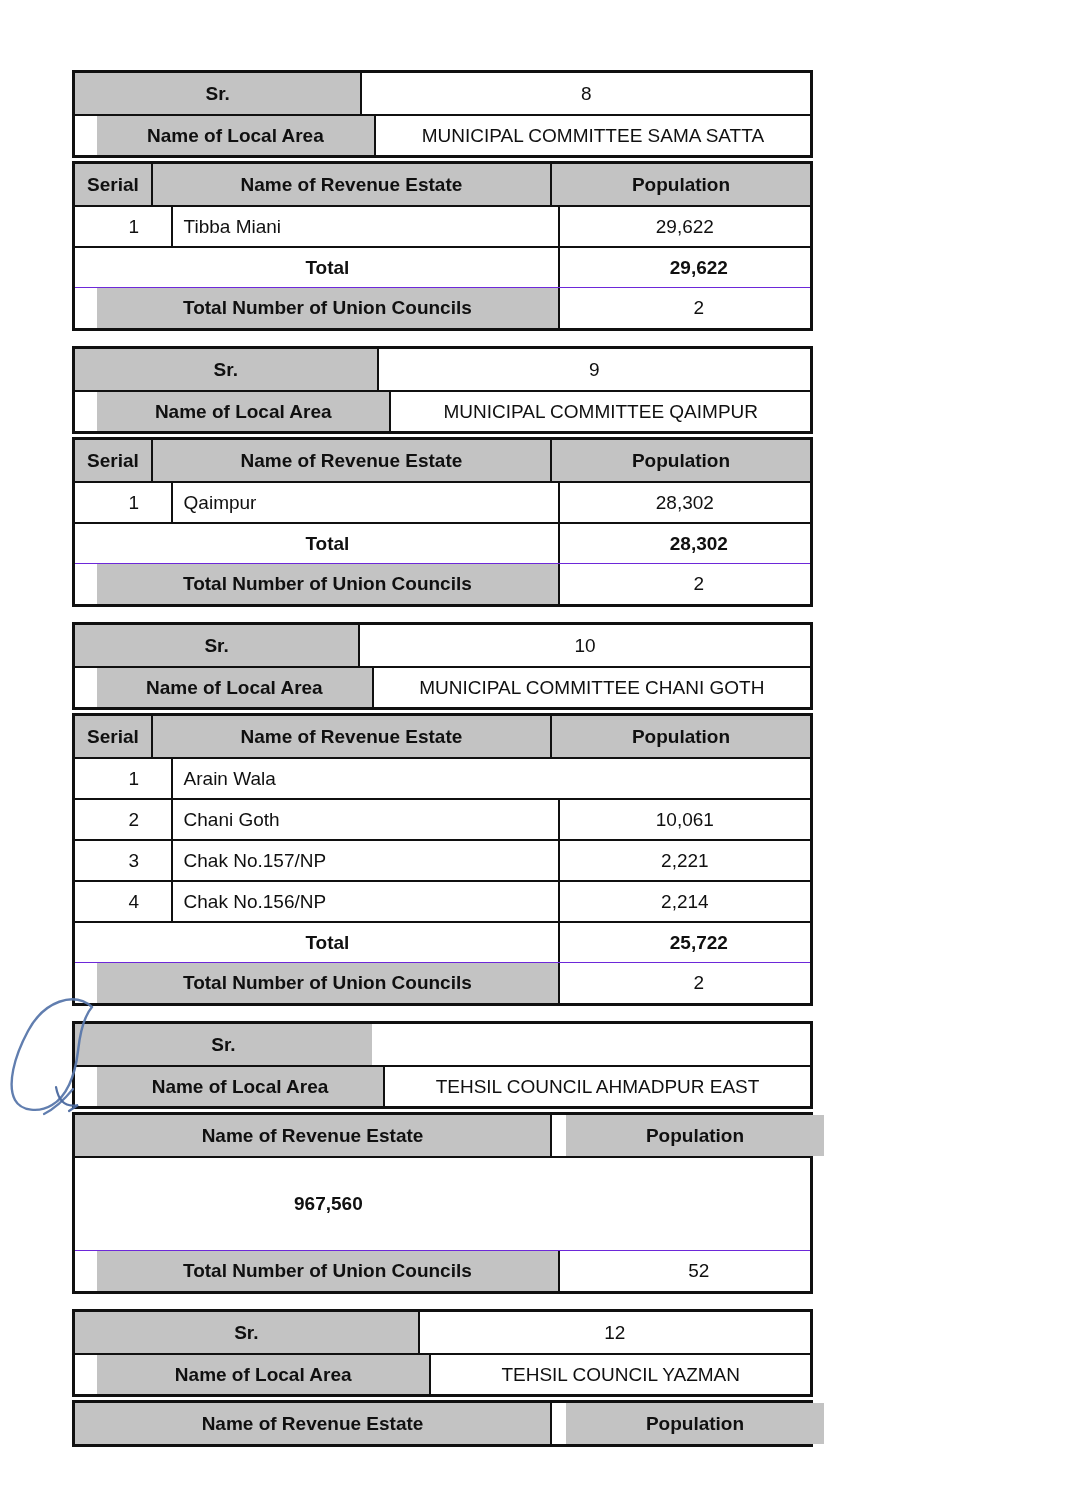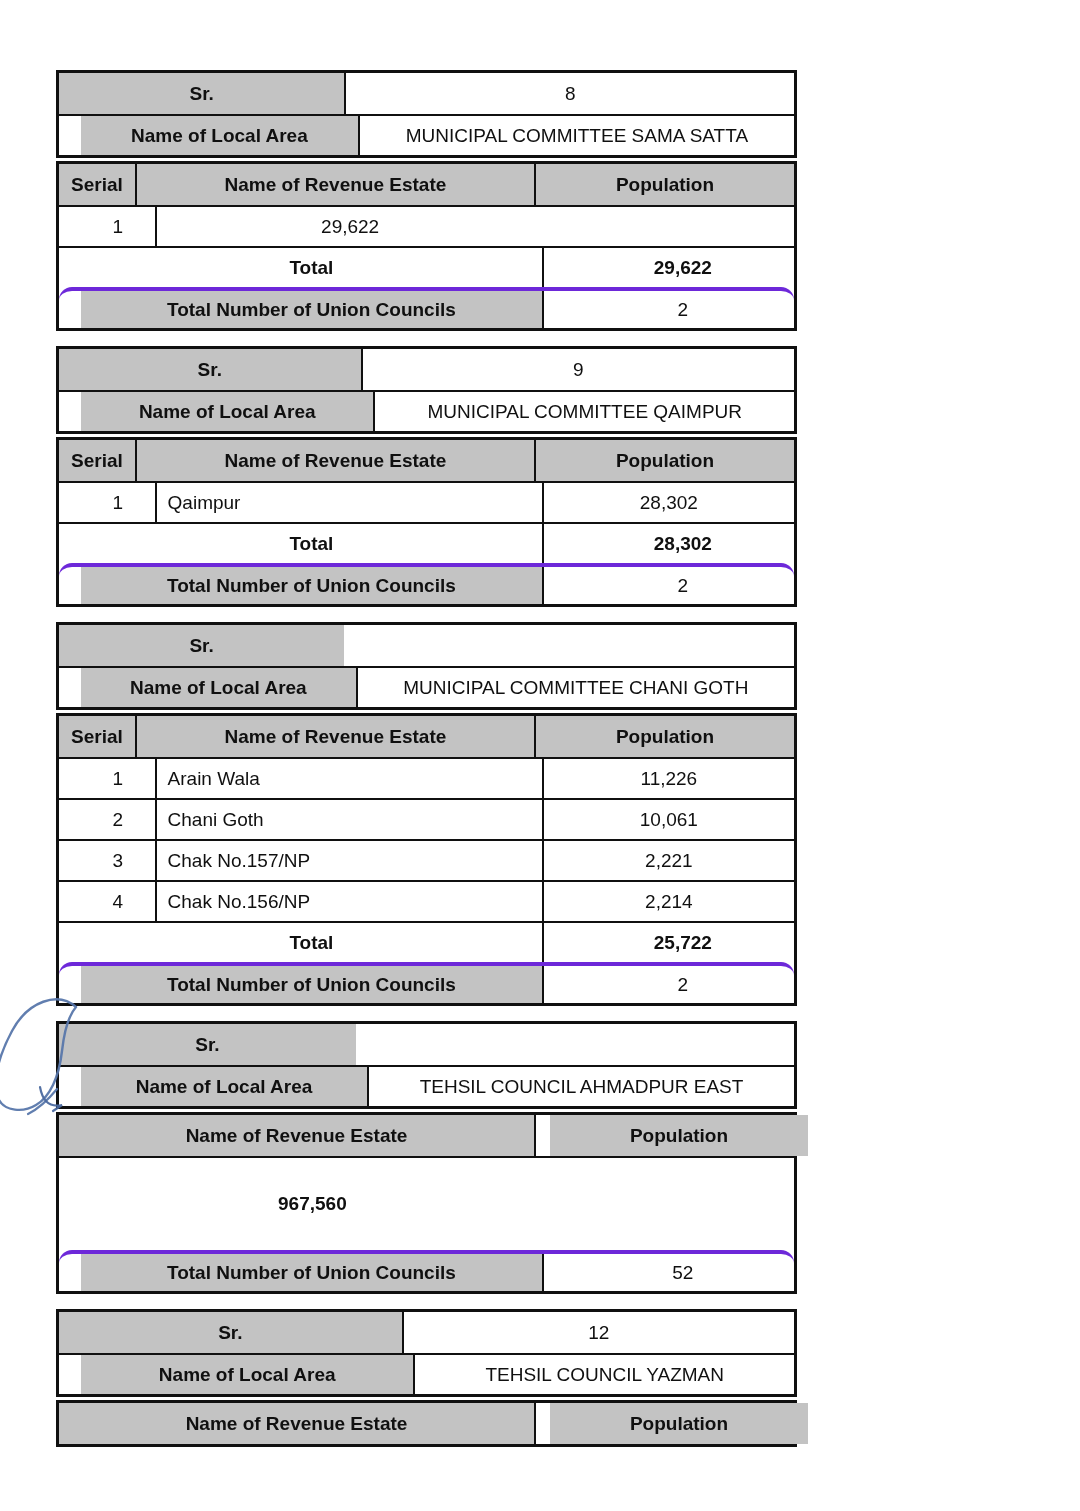--- a/index.html
+++ b/index.html
@@ -4,28 +4,28 @@
 <style>
   * { box-sizing: border-box; margin: 0; padding: 0; }
   html, body { background: #ffffff; }
   body {
     width: 1080px; height: 1511px;
     position: relative;
     font-family: "Liberation Sans", sans-serif;
     color: #101010;
     overflow: hidden;
   }
-  .doc-table { margin-left: 56px; width: 741px; }
+  .doc-table { margin-left: 72px; width: 741px; }
   .mt-first { margin-top: 70px; }
   .mt-gap   { margin-top: 15px; }
   .tbl-box  { border: 3px solid #101010; background: #ffffff; }
   .tbl-gap  { height: 3px; background: transparent; }
   .trow { display: grid; min-height: 41px; }
   .trow + .trow { border-top: 2px solid #101010; padding-left: 22px; }
-  .trow.thick-top { border-top: 4px solid #6d28d9; border-radius: 13px; }
+  .trow.thick-top { border-top: 1px solid #6d28d9; }
   .r-label { grid-template-columns: var(--labelw) 1fr; }
   .r-c3    { grid-template-columns: 10.6% 54.3% 35.1%; }
   .r-c2    { grid-template-columns: 64.9% 35.1%; gap: 14px; }
   .r-desc  { min-height: 94px; }
   .cell {
     display: flex; align-items: center; justify-content: center;
     font-size: 19px; padding: 2px 8px; line-height: 1.25;
     text-align: center;
   }
   .cell:not(:last-child) { border-right: 2px solid #101010; }
@@ -57,20 +57,21 @@
   </div>
   <div class="tbl-gap"></div>
   <div class="tbl-box">
     <div class="trow r-c3">
       <div class="cell gray lbl">Serial</div>
       <div class="cell gray lbl">Name of Revenue Estate</div>
       <div class="cell gray lbl">Population</div>
     </div>
     <div class="trow r-c3">
       <div class="cell">1</div>
+      <div class="cell left">Tibba Miani</div>
       <div class="cell">29,622</div>
     </div>
     <div class="trow r-c2">
       <div class="cell bold">Total</div>
       <div class="cell bold">29,622</div>
     </div>
     <div class="trow r-c2 thick-top">
       <div class="cell gray lbl">Total Number of Union Councils</div>
       <div class="cell">2</div>
     </div>
@@ -108,37 +109,37 @@
       <div class="cell gray lbl">Total Number of Union Councils</div>
       <div class="cell">2</div>
     </div>
   </div>
 </div>
 
 <div class="doc-table mt-gap" style="--labelw:38.8%">
   <div class="tbl-box">
     <div class="trow r-label">
       <div class="cell gray lbl">Sr.</div>
+      <div class="cell">10</div>
     </div>
     <div class="trow r-label">
       <div class="cell gray lbl">Name of Local Area</div>
       <div class="cell">MUNICIPAL COMMITTEE CHANI GOTH</div>
     </div>
   </div>
   <div class="tbl-gap"></div>
   <div class="tbl-box">
     <div class="trow r-c3">
       <div class="cell gray lbl">Serial</div>
       <div class="cell gray lbl">Name of Revenue Estate</div>
       <div class="cell gray lbl">Population</div>
     </div>
     <div class="trow r-c3">
       <div class="cell">1</div>
       <div class="cell left">Arain Wala</div>
-      <div class="cell">11,226</div>
     </div>
     <div class="trow r-c3">
       <div class="cell">2</div>
       <div class="cell left">Chani Goth</div>
       <div class="cell">10,061</div>
     </div>
     <div class="trow r-c3">
       <div class="cell">3</div>
       <div class="cell left">Chak No.157/NP</div>
       <div class="cell">2,221</div>

